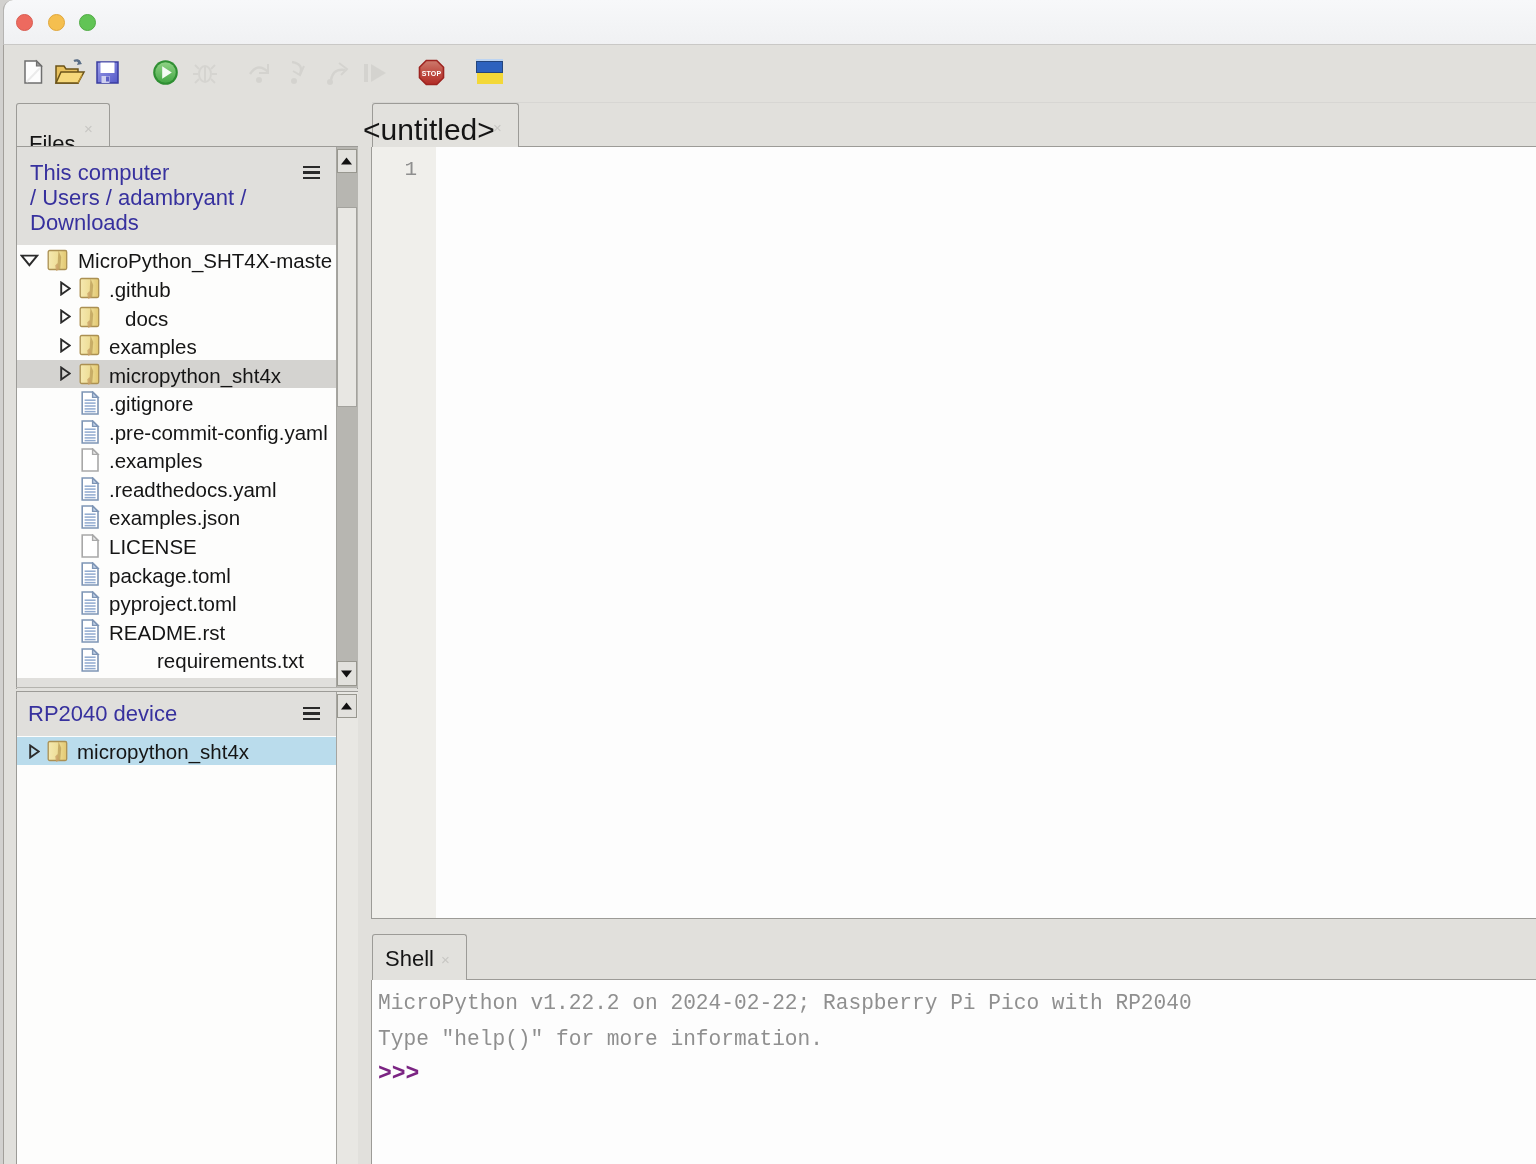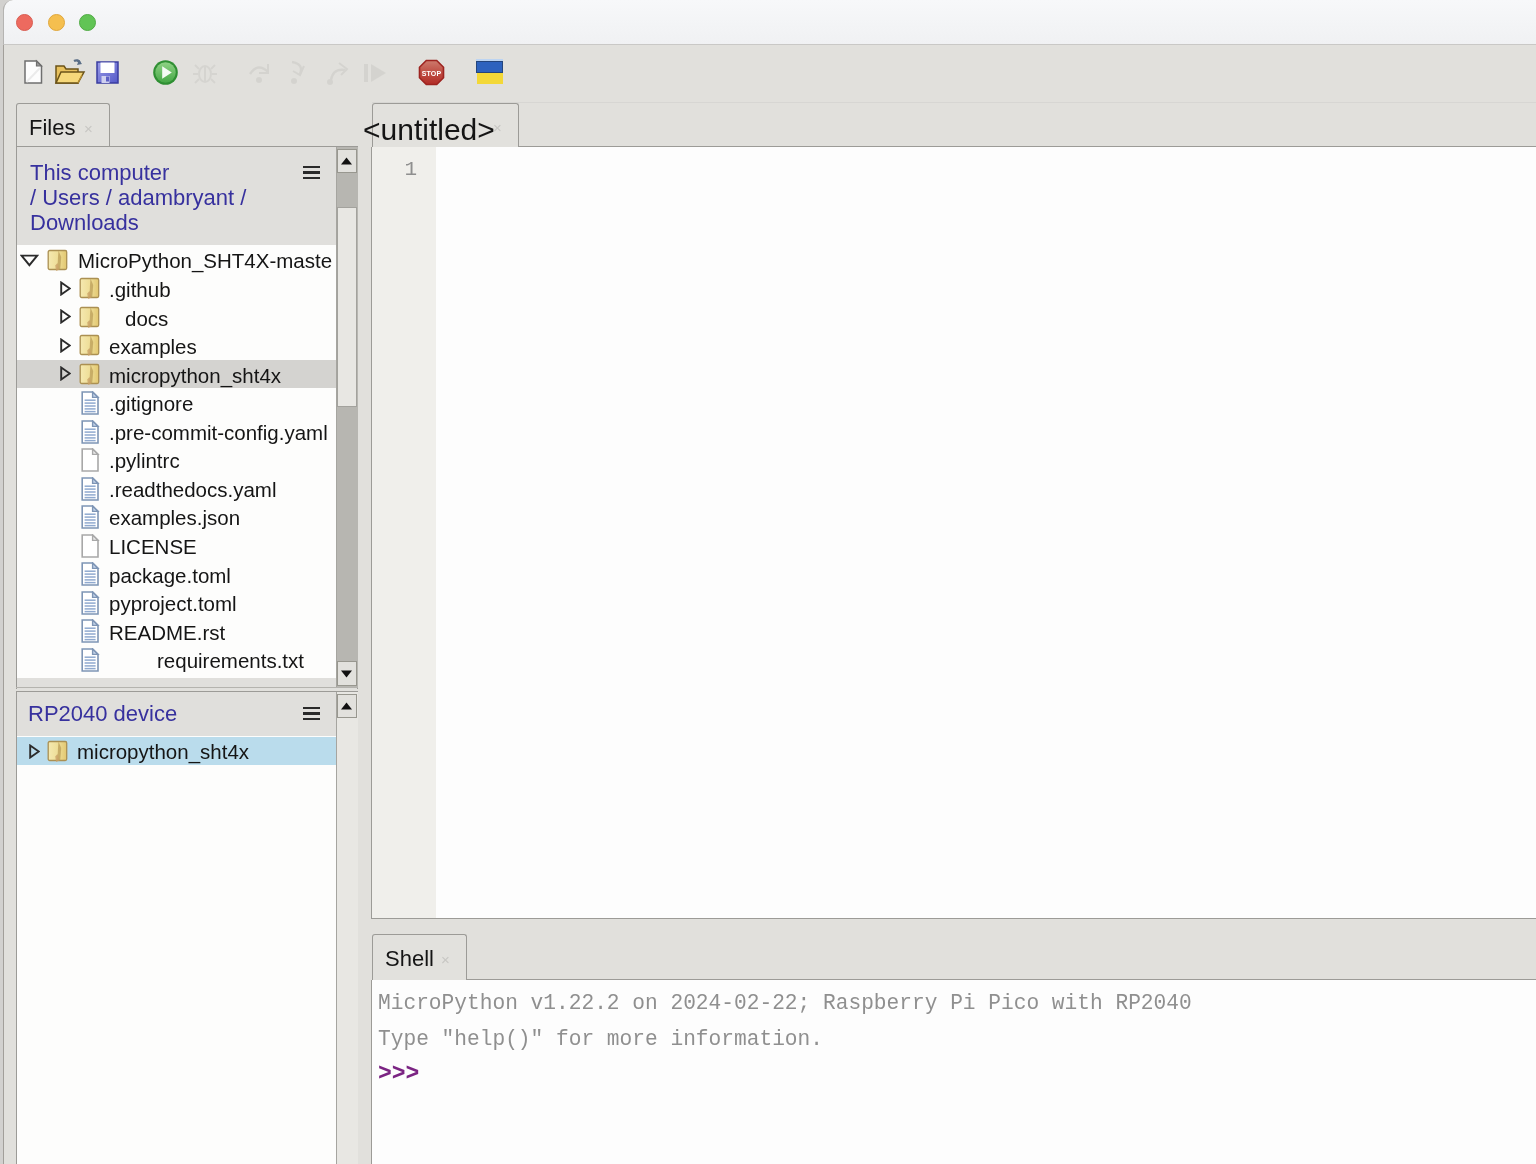--- a/index.html
+++ b/index.html
@@ -86,21 +86,21 @@
     </defs>
 <path d="M8.3,1.5 H18.7 L25.5,8.3 V18.7 L18.7,25.5 H8.3 L1.5,18.7 V8.3 Z" fill="url(#stg)" stroke="#9d2420" stroke-width="1.6"></path>
 <text x="13.5" y="16.8" font-family="Liberation Sans,sans-serif" font-size="7" font-weight="bold" fill="#ffffff" text-anchor="middle" style="letter-spacing:0.2px">STOP</text>
   </svg>
 <div class="abs" style="left:476px;top:59px;width:27px;height:25px;">
 <div style="position:absolute;left:0;top:0;width:27px;height:2.5px;background:#bcd4f2;"></div>
 <div style="position:absolute;left:0;top:2px;width:27px;height:11.5px;background:#2d62be;border:1px solid #24457c;box-sizing:border-box;"></div>
 <div style="position:absolute;left:0.5px;top:13.5px;width:26px;height:11px;background:#f3d838;"></div>
 </div>
 <div class="abs" style="left:16px;top:103px;width:92px;height:44px;background:#e2e1dd;border:1px solid #9c9b97;border-bottom:none;border-radius:3px 3px 0 0;"></div>
-<div class="lbl" style="left:29px;top:115px;font-size:22px;">Files</div>
+<div class="lbl" style="left:29px;top:131px;font-size:22px;">Files</div>
 <div class="lbl" style="left:84px;top:120px;font-size:15px;color:#c7c6c3;">×</div>
 <div class="abs" style="left:16px;top:146px;width:342px;height:543px;background:#e0dfdc;border:1px solid #9c9b97;border-bottom:none;box-sizing:border-box;"></div>
 <div class="abs" style="left:16px;top:687px;width:342px;height:1px;background:#b4b3ae;"></div>
 <div class="abs" style="left:30px;top:161px;width:290px;font-size:22px;line-height:24.9px;color:#37319e;">This computer<br>/ Users / adambryant /<br>Downloads</div>
 <div class="abs" style="left:303px;top:166px;width:16.5px;height:2.3px;background:#2a2a2a;"></div>
 <div class="abs" style="left:303px;top:171.4px;width:16.5px;height:2.3px;background:#2a2a2a;"></div>
 <div class="abs" style="left:303px;top:176.8px;width:16.5px;height:2.3px;background:#2a2a2a;"></div>
 <div class="abs" style="left:17px;top:245px;width:319px;height:433px;background:#fdfdfc;overflow:hidden;"></div>
 <svg style="position:absolute;left:20px;top:254.2px" width="19" height="13" viewBox="0 0 19 13">
 <path d="M1.6,1.6 L17.2,1.6 L9.4,11.2 Z" fill="none" stroke="#2b2b2b" stroke-width="1.9" stroke-linejoin="miter"></path>
@@ -200,21 +200,21 @@
     <line x1="4.6" y1="12.1" x2="15.6" y2="12.1" stroke="#8fa9cf" stroke-width="1.5"></line>
     <line x1="4.6" y1="15.0" x2="15.6" y2="15.0" stroke="#8fa9cf" stroke-width="1.5"></line>
     <line x1="4.6" y1="17.9" x2="15.6" y2="17.9" stroke="#8fa9cf" stroke-width="1.5"></line>
     <line x1="4.6" y1="20.6" x2="15.6" y2="20.6" stroke="#8fa9cf" stroke-width="1.5"></line>
   </svg>
 <div class="lbl" style="left:109px;top:420.7px;max-width:224px;overflow:hidden;">.pre-commit-config.yaml</div>
 <svg style="position:absolute;left:80px;top:448.04999999999995px" width="20" height="24" viewBox="0 0 20 24">
 <path d="M2.2,1 H12.6 L18,6.4 V23 H2.2 Z" fill="#ffffff" stroke="#a8a8a8" stroke-width="1.6"></path>
 <path d="M12.6,1 L18,6.4 H12.6 Z" fill="#ececec" stroke="#a8a8a8" stroke-width="1.4"></path>
   </svg>
-<div class="lbl" style="left:109px;top:449.2px;max-width:224px;overflow:hidden;">.pylintrc</div>
+<div class="lbl" style="left:109px;top:449.2px;max-width:224px;overflow:hidden;">.examples</div>
 <svg style="position:absolute;left:80px;top:476.6px" width="20" height="24" viewBox="0 0 20 24">
 <path d="M2.2,1 H12.6 L18,6.4 V23 H2.2 Z" fill="#ffffff" stroke="#7e95b5" stroke-width="1.6"></path>
 <path d="M12.6,1 L18,6.4 H12.6 Z" fill="#c4d4ea" stroke="#7e95b5" stroke-width="1.4"></path>
     <line x1="4.6" y1="9.2" x2="15.6" y2="9.2" stroke="#8fa9cf" stroke-width="1.5"></line>
     <line x1="4.6" y1="12.1" x2="15.6" y2="12.1" stroke="#8fa9cf" stroke-width="1.5"></line>
     <line x1="4.6" y1="15.0" x2="15.6" y2="15.0" stroke="#8fa9cf" stroke-width="1.5"></line>
     <line x1="4.6" y1="17.9" x2="15.6" y2="17.9" stroke="#8fa9cf" stroke-width="1.5"></line>
     <line x1="4.6" y1="20.6" x2="15.6" y2="20.6" stroke="#8fa9cf" stroke-width="1.5"></line>
   </svg>
 <div class="lbl" style="left:109px;top:477.8px;max-width:224px;overflow:hidden;">.readthedocs.yaml</div>

